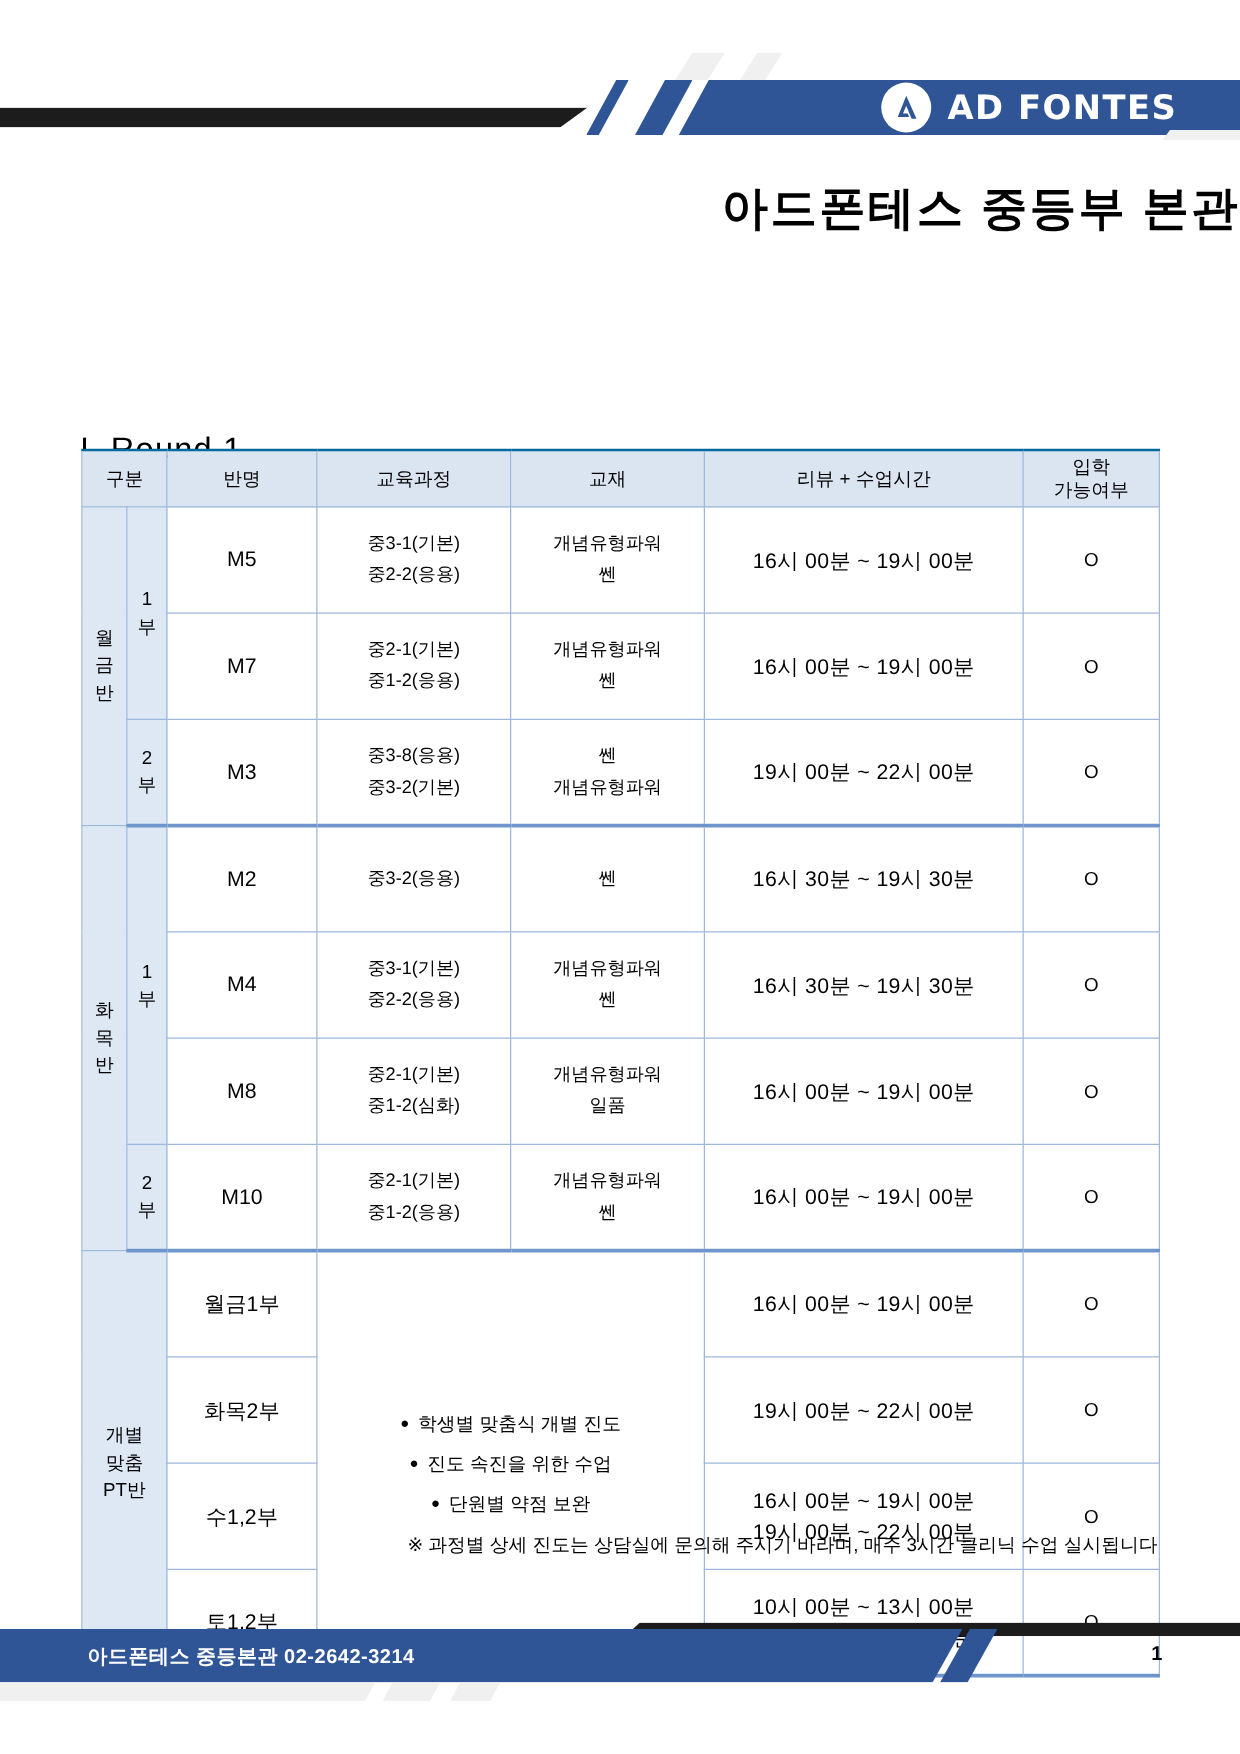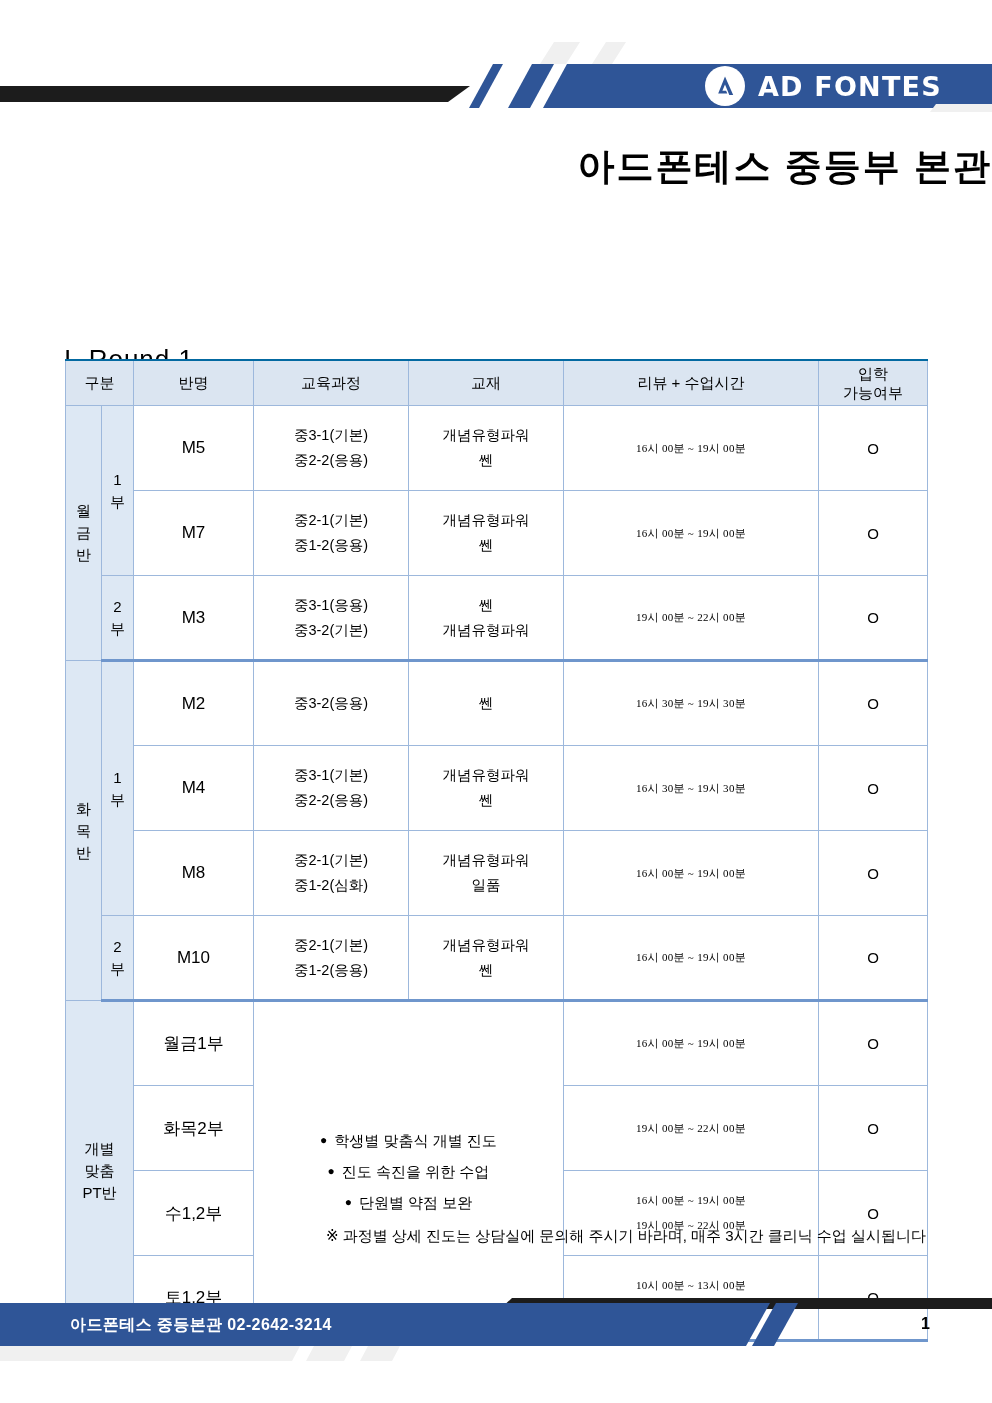--- a/index.html
+++ b/index.html
@@ -143,21 +143,21 @@
     width: 36px;
   }
   .sub-cell {
     background: #dde8f4;
     font-size: 15px;
     line-height: 22px;
     width: 32px;
   }
   .cls-cell { font-size: 17px; margin-top: 17px; }
   .cell-lines { line-height: 25px; }
-  .time-cell { font-size: 11px; line-height: 25px; letter-spacing: 0.3px; font-family: Liberation Serif, serif; }
+  .time-cell { font-size: 17px; line-height: 25px; letter-spacing: 0.3px; }
   .ok-cell { font-size: 15px; }
 
   tr.group-end > td { border-bottom: 3px solid #6f96cc; }
   .sched-table tbody tr { height: 85px; }
   tr.pt-row { height: 55px; }
 
   .pt-desc {
     text-align: left;
     padding-left: 22px;
     font-size: 15px;
@@ -321,21 +321,21 @@
         </td>
         <td class="ok-cell">O</td>
       </tr>
       <tr class="group-end">
         <td class="sub-cell">
           <div>2</div>
           <div>부</div>
         </td>
         <td class="cls-cell">M3</td>
         <td class="cell-lines">
-          <div>중3-1(응용)</div>
+          <div>중3-8(응용)</div>
           <div>중3-2(기본)</div>
         </td>
         <td class="cell-lines">
           <div>쎈</div>
           <div>개념유형파워</div>
         </td>
         <td class="time-cell">
           <div>19시 00분 ~ 22시 00분</div>
         </td>
         <td class="ok-cell">O</td>

